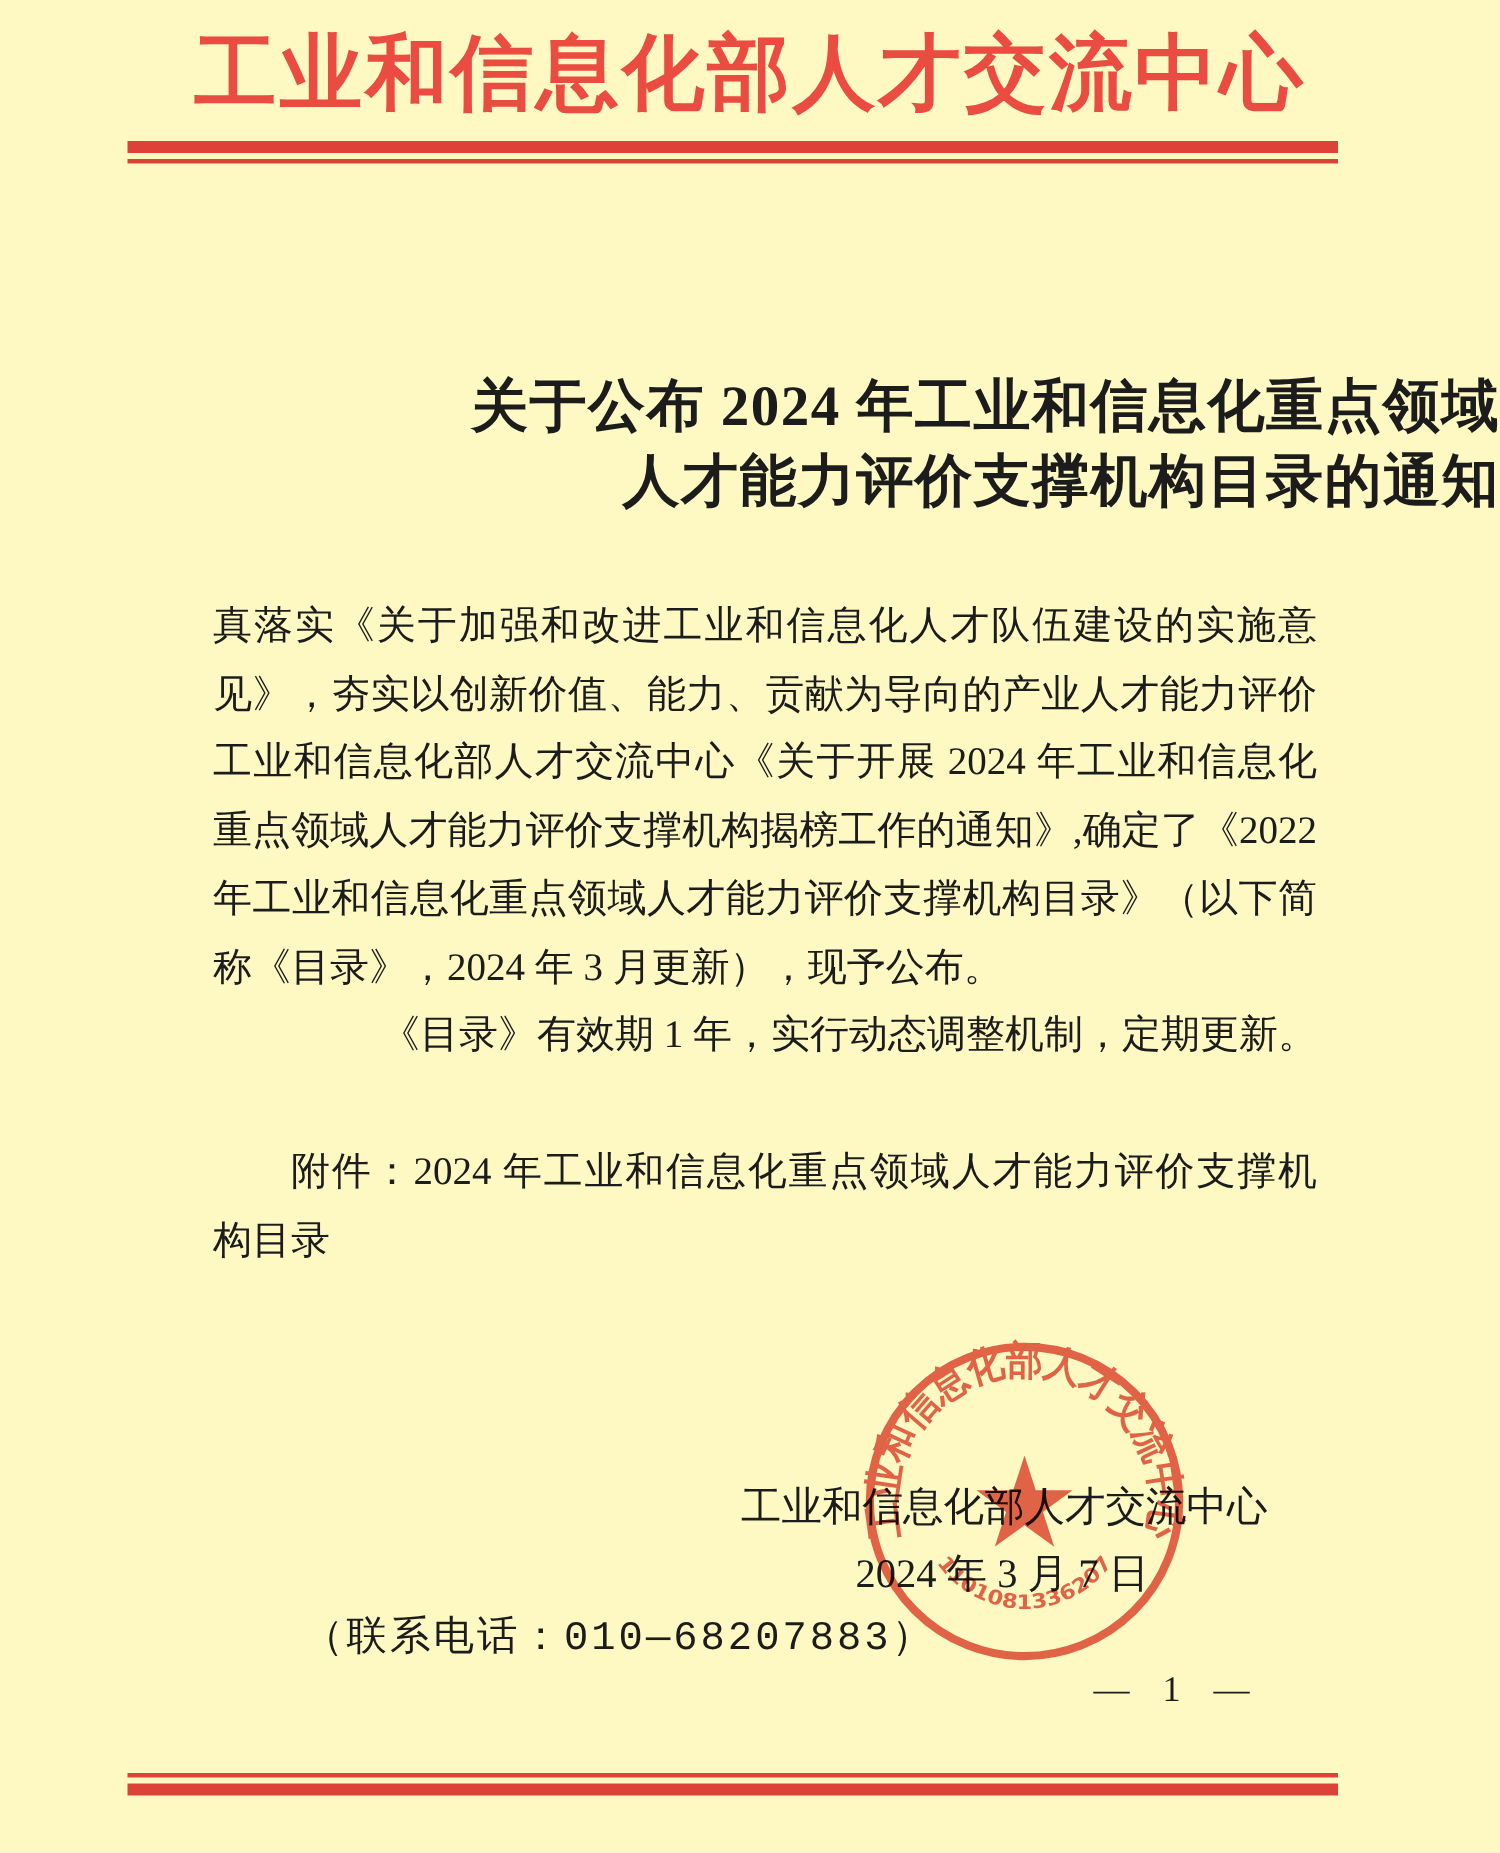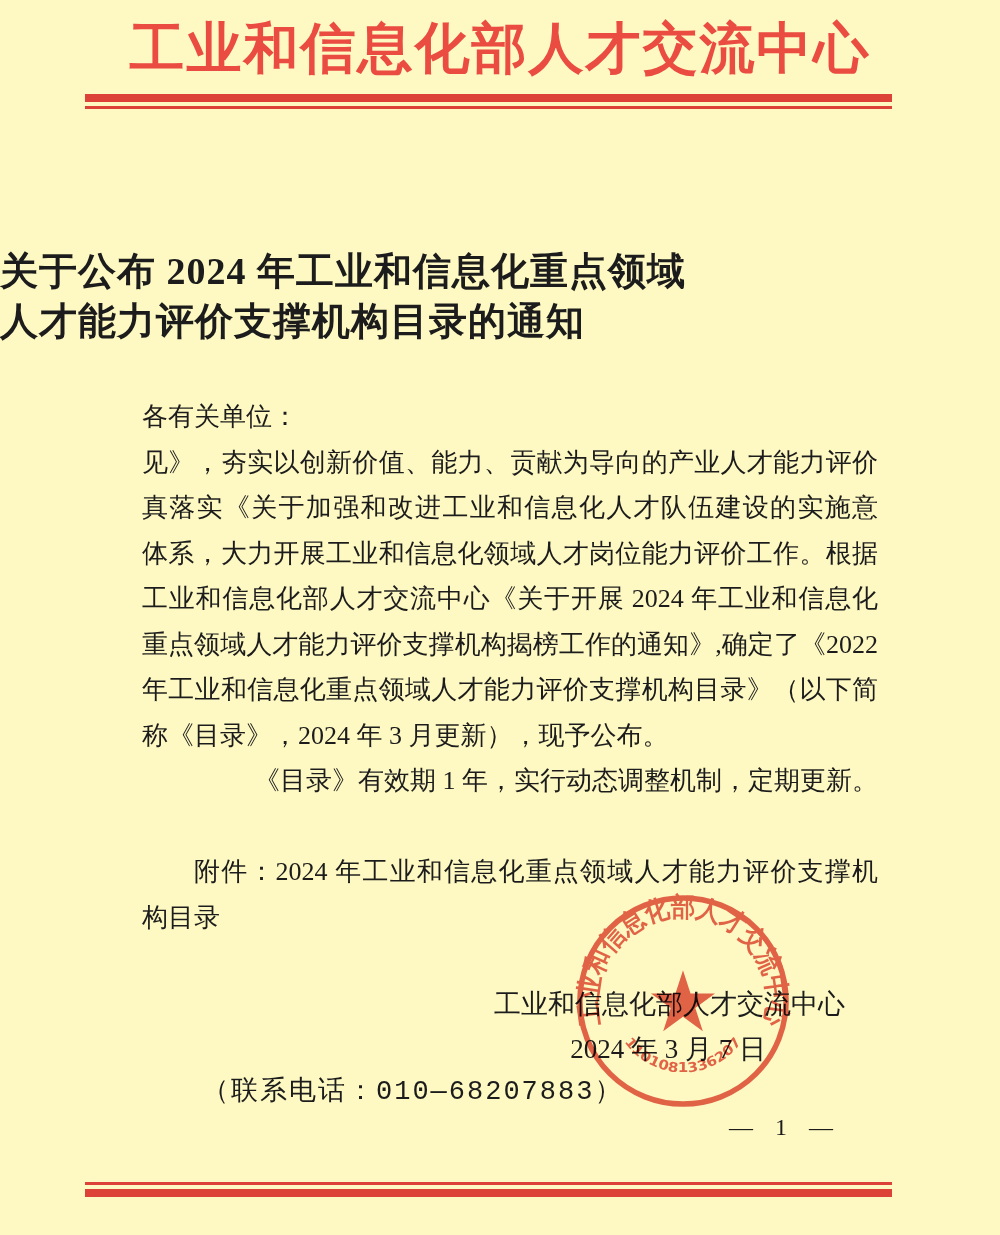--- a/index.html
+++ b/index.html
@@ -27,21 +27,21 @@
   .rule-bottom-thin{top:1182px;height:3px;}
   .rule-bottom-thick{top:1189px;height:8px;}
   
   .doc-number{
     position:absolute;top:171px;right:140px;
     font-size:28px;letter-spacing:1px;white-space:nowrap;
   }
   
   .doc-title{
     position:absolute;top:246px;left:0;width:1000px;
-    text-align:left;font-weight:bold;
+    text-align:right;font-weight:bold;
     font-size:38px;line-height:50px;
     letter-spacing:1px;
   }
   
   .body-block{
     position:absolute;top:394px;left:142px;width:736px;
     font-size:26px;
   }
   .bline{
     line-height:45.5px;height:45.5px;
@@ -88,24 +88,22 @@
   <div class="rule rule-top-thick"></div>
   <div class="rule rule-top-thin"></div>
 
 
   <div class="doc-title">
     <div>关于公布 2024 年工业和信息化重点领域</div>
     <div>人才能力评价支撑机构目录的通知</div>
   </div>
 
   <div class="body-block" id="body-lines">
-      <div class="bline">各有关单位：</div>
+      <div class="bline just">真落实《关于加强和改进工业和信息化人才队伍建设的实施意</div>
       <div class="bline just">见》，夯实以创新价值、能力、贡献为导向的产业人才能力评价</div>
-      <div class="bline just">真落实《关于加强和改进工业和信息化人才队伍建设的实施意</div>
-      <div class="bline just">体系，大力开展工业和信息化领域人才岗位能力评价工作。根据</div>
       <div class="bline just">工业和信息化部人才交流中心《关于开展 2024 年工业和信息化</div>
       <div class="bline just">重点领域人才能力评价支撑机构揭榜工作的通知》,确定了《2022</div>
       <div class="bline just">年工业和信息化重点领域人才能力评价支撑机构目录》（以下简</div>
       <div class="bline">称《目录》，2024 年 3 月更新），现予公布。</div>
       <div class="bline ind">《目录》有效期 1 年，实行动态调整机制，定期更新。</div>
       <div class="bline"></div>
       <div class="bline just ind">附件：2024 年工业和信息化重点领域人才能力评价支撑机</div>
       <div class="bline">构目录</div>
     </div>
 

